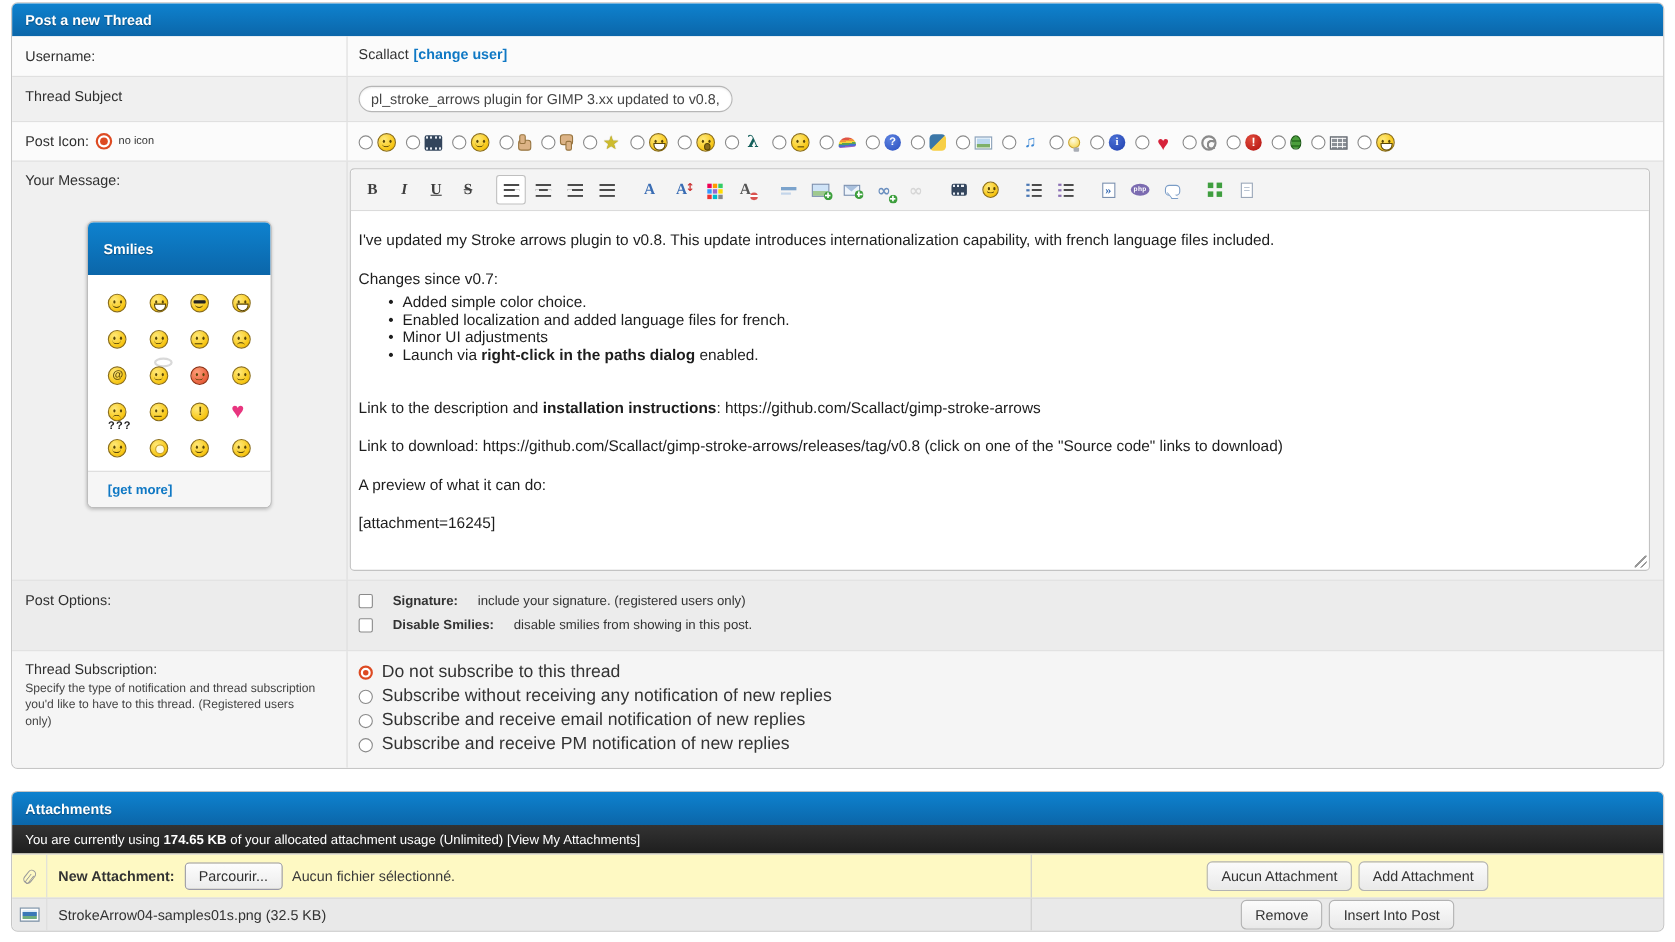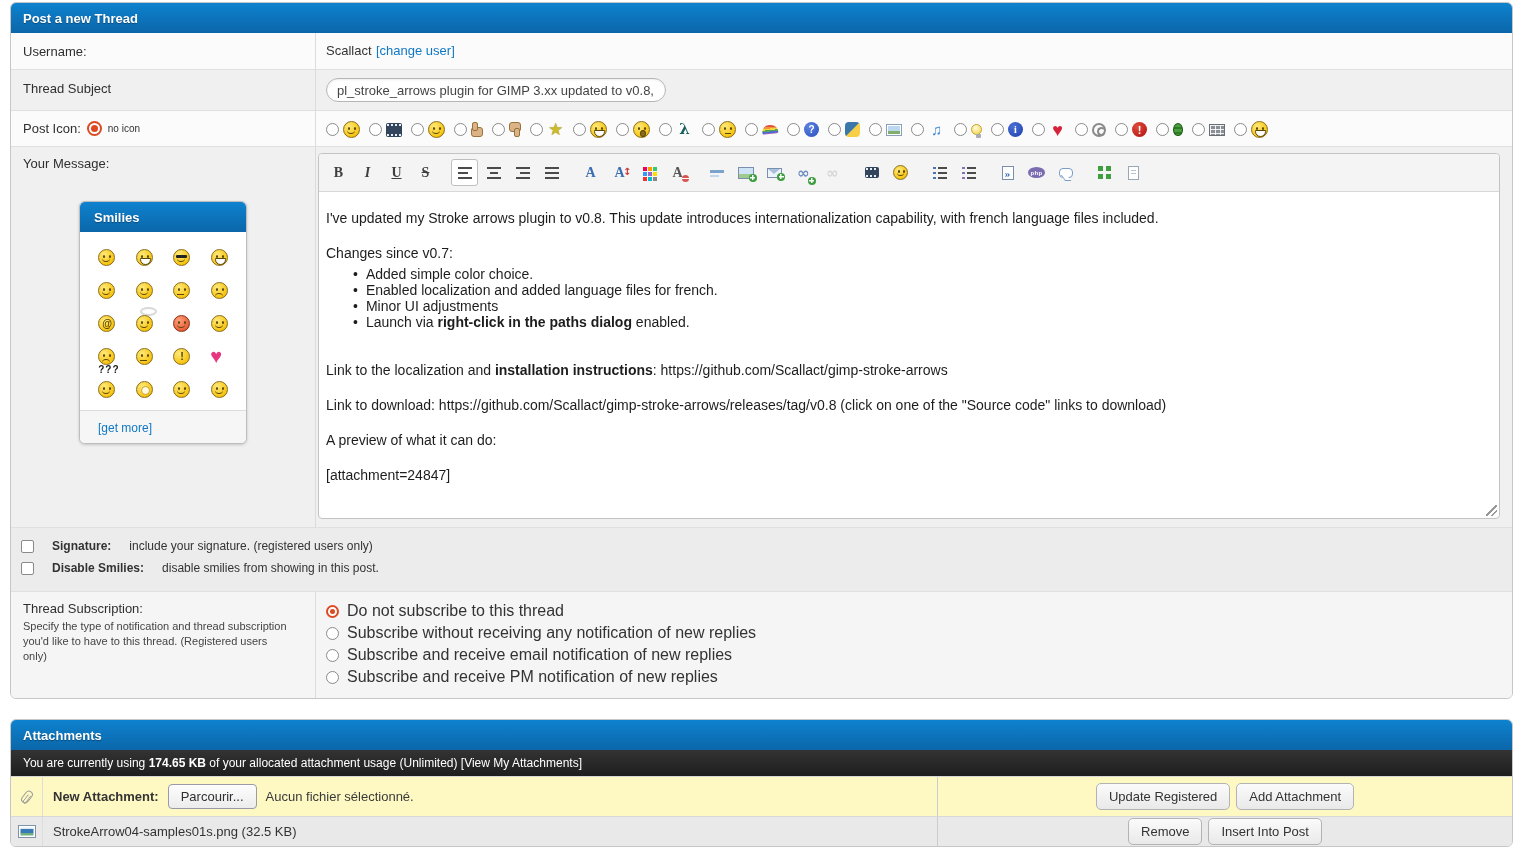--- a/index.html
+++ b/index.html
@@ -14,21 +14,21 @@
   .panel{border:1px solid #c6c6c6;border-radius:6px;overflow:hidden;background:#fbfbfb}
   .thead{height:30px;background:linear-gradient(var(--blue-top),var(--blue-bottom));color:#fff;
          font-weight:bold;font-size:13px;display:flex;align-items:center;padding:0 12px;
          text-shadow:0 1px 1px rgba(0,0,0,.35)}
   .frow{display:flex;border-top:1px solid #e0e0e0}
   .lcell{width:305px;min-width:305px;padding:9px 12px;border-right:1px solid #dcdcdc}
   .lbl{font-weight:normal;font-size:13px;color:#2f2f2f}
   .rcell{flex:1;padding:8px 10px}
   .bgA{background:#fbfbfb}.bgB{background:#f0f0f0}.bgC{background:#ececec}.bgD{background:#f5f5f5}
 
-  a.lnk{color:var(--link);font-weight:normal;text-decoration:none;font-size:13px;cursor:pointer}
+  a.lnk{color:var(--link);font-weight:bold;text-decoration:none;font-size:13px;cursor:pointer}
   .plain{font-size:13px;color:#333}
 
   
   .subject-input{width:340px;height:24px;border:1px solid #b6b6b6;border-radius:12px;padding:2px 10px;
          font-family:"Liberation Sans",sans-serif;font-size:13px;color:#444;background:#fff;
          box-shadow:inset 0 1px 2px rgba(0,0,0,.08);outline:none}
   .rb{width:13px;height:13px;border:1px solid #8a8a8a;border-radius:50%;background:#fff;display:inline-block;flex:none;position:relative}
   .rb.big{width:15px;height:15px}
   .rb.checked{border:2px solid var(--sel)}
   .rb.checked::before{content:"";position:absolute;inset:2px;border-radius:50%;background:var(--sel)}
@@ -84,21 +84,21 @@
   .pi-spiral::before{content:"";position:absolute;top:2px;left:3px;width:5px;height:5px;border:2px solid #8a8a8a;border-right-color:transparent;border-radius:50%}
   .pi-bug{width:10px;height:13px;border-radius:50% 50% 45% 45%;border:1px solid #1d5c17;
      background:repeating-linear-gradient(to bottom,#4b9e3c 0 3px,#2f7a26 3px 5px)}
   .pi-brick{width:16px;height:12px;background:#8a8f96;border:1px solid #6a6f76;
      background-image:repeating-linear-gradient(to bottom,rgba(255,255,255,.85) 0 1px,rgba(0,0,0,0) 1px 4px),
                       repeating-linear-gradient(to right,rgba(255,255,255,.85) 0 1px,rgba(0,0,0,0) 1px 5px)}
 
   
   .smilies{width:168px;margin:30px auto 0;border:1px solid #bdbdbd;border-radius:6px;background:#fff;
      box-shadow:0 1px 3px rgba(0,0,0,.18);overflow:hidden}
-  .smilies .thead{height:30px;padding:0 14px}
+  .smilies .thead{height:48px;padding:0 14px}
   .smgrid{display:grid;grid-template-columns:repeat(4,1fr);row-gap:13px;padding:14px 8px 12px;justify-items:center}
   .smslot{display:inline-flex;align-items:flex-end;justify-content:center;position:relative;height:20px;cursor:pointer}
   .smfoot{border-top:1px solid #ddd;background:#f6f6f6;padding:7px 18px}
   .sm-angry{background:radial-gradient(circle at 35% 30%,#ff9f7a,#e8603c 70%,#c2401f);border-color:#8a2f12}
   .sm-heart{background:none;border:none;width:18px;height:18px}
   .sm-heart::before{content:"♥";position:static;width:auto;height:auto;background:none;box-shadow:none;color:#e8357f;font-size:20px;line-height:18px}
   .sm-heart::after{display:none}
   .sm-cool::before{width:11px;height:3px;border-radius:1px;background:#222;box-shadow:none;left:2px;top:5px}
   .sm-exclamation::before{content:"!";width:auto;height:auto;background:none;box-shadow:none;color:#5a4708;font-weight:bold;font-size:11px;left:6px;top:1px}
   .sm-exclamation::after{display:none}
@@ -515,31 +515,34 @@
             </div>
           <div class="econtent" id="editor-content">
             <div class="mp"><span>I've updated my Stroke arrows plugin to v0.8. This update introduces internationalization capability, with french language files included.</span></div>
               <div class="mp tight"><span>Changes since v0.7:</span></div>
               <div class="mul">
                 <div class="mli"><span>Added simple color choice.</span></div>
                 <div class="mli"><span>Enabled localization and added language files for french.</span></div>
                 <div class="mli"><span>Minor UI adjustments</span></div>
                 <div class="mli"><span>Launch via </span><b>right-click in the paths dialog</b><span> enabled.</span></div>
               </div>
-              <div class="mp"><span>Link to the localization and </span><b>installation instructions</b><span>: https://github.com/Scallact/gimp-stroke-arrows</span></div>
+              <div class="mp"><span>Link to the description and </span><b>installation instructions</b><span>: https://github.com/Scallact/gimp-stroke-arrows</span></div>
               <div class="mp"><span>Link to download: https://github.com/Scallact/gimp-stroke-arrows/releases/tag/v0.8 (click on one of the "Source code" links to download)</span></div>
               <div class="mp"><span>A preview of what it can do:</span></div>
-              <div class="mp"><span>[attachment=24847]</span></div>
+              <div class="mp"><span>[attachment=16245]</span></div>
               <span class="resize-grip"></span>
           </div>
         </div>
       </div>
     </div>
 
     <div class="frow bgC">
+      <div class="lcell">
+        <span class="lbl">Post Options:</span>
+      </div>
       <div class="rcell" id="post-options-list">
           <label class="optrow">
             <span class="cb"></span>
             <b>Signature:</b>
             <span>include your signature. (registered users only)</span>
           </label>
           <label class="optrow">
             <span class="cb"></span>
             <b>Disable Smilies:</b>
             <span>disable smilies from showing in this post.</span>
@@ -584,21 +587,21 @@
     <div class="attrow row-new">
       <div class="att-icon-cell">
         <span class="paperclip"></span>
       </div>
       <div class="att-name-cell">
         <b>New Attachment:</b>
         <button class="browse-btn">Parcourir...</button>
         <span class="nofile">Aucun fichier sélectionné.</span>
       </div>
       <div class="att-btn-cell">
-        <button class="btn">Update Registered</button>
+        <button class="btn">Aucun Attachment</button>
         <button class="btn">Add Attachment</button>
       </div>
     </div>
 
     <div class="attrow row-file">
       <div class="att-icon-cell">
         <span class="thumb-icon"></span>
       </div>
       <div class="att-name-cell">
         <span>StrokeArrow04-samples01s.png (32.5 KB)</span>

